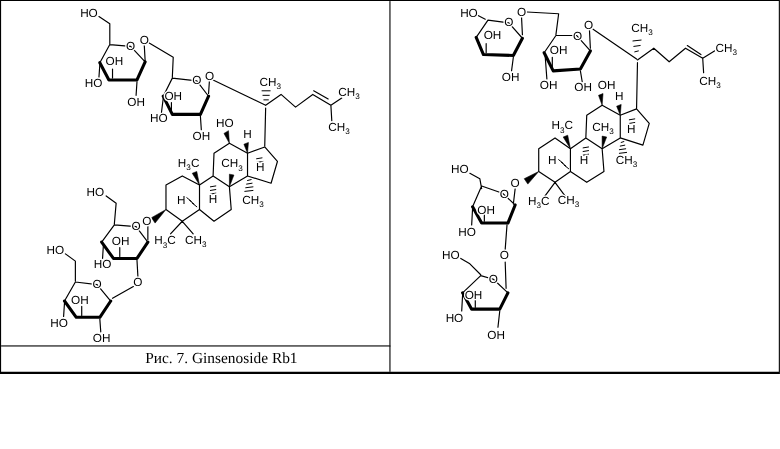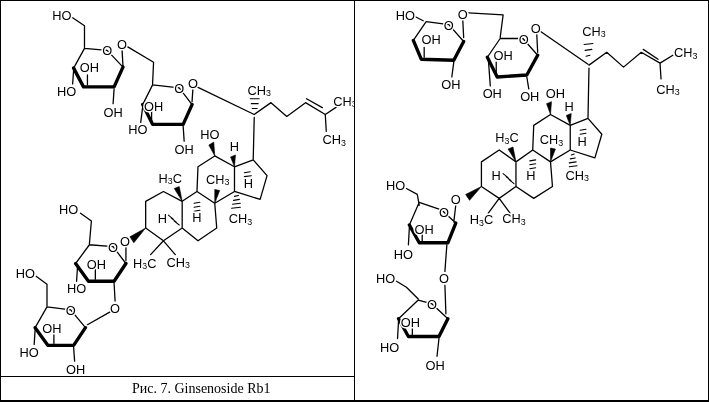--- a/index.html
+++ b/index.html
@@ -1,18 +1,18 @@
 <!DOCTYPE html>
 <html><head>
 <meta charset="utf-8">
 <style>
   html,body{margin:0;padding:0;background:#fff;}
   .fig-table{
     position:relative;
-    width:709px;height:402px;
+    width:709px;height:340px;
     box-sizing:border-box;
     background:#fff;
     border:1px solid #000;
     border-bottom:2px solid #000;
     display:grid;
     grid-template-columns:1fr 1fr;
     grid-template-rows:1fr 24px;
     font-family:"Liberation Sans", sans-serif;
   }
   .panel{position:relative;overflow:hidden;}

